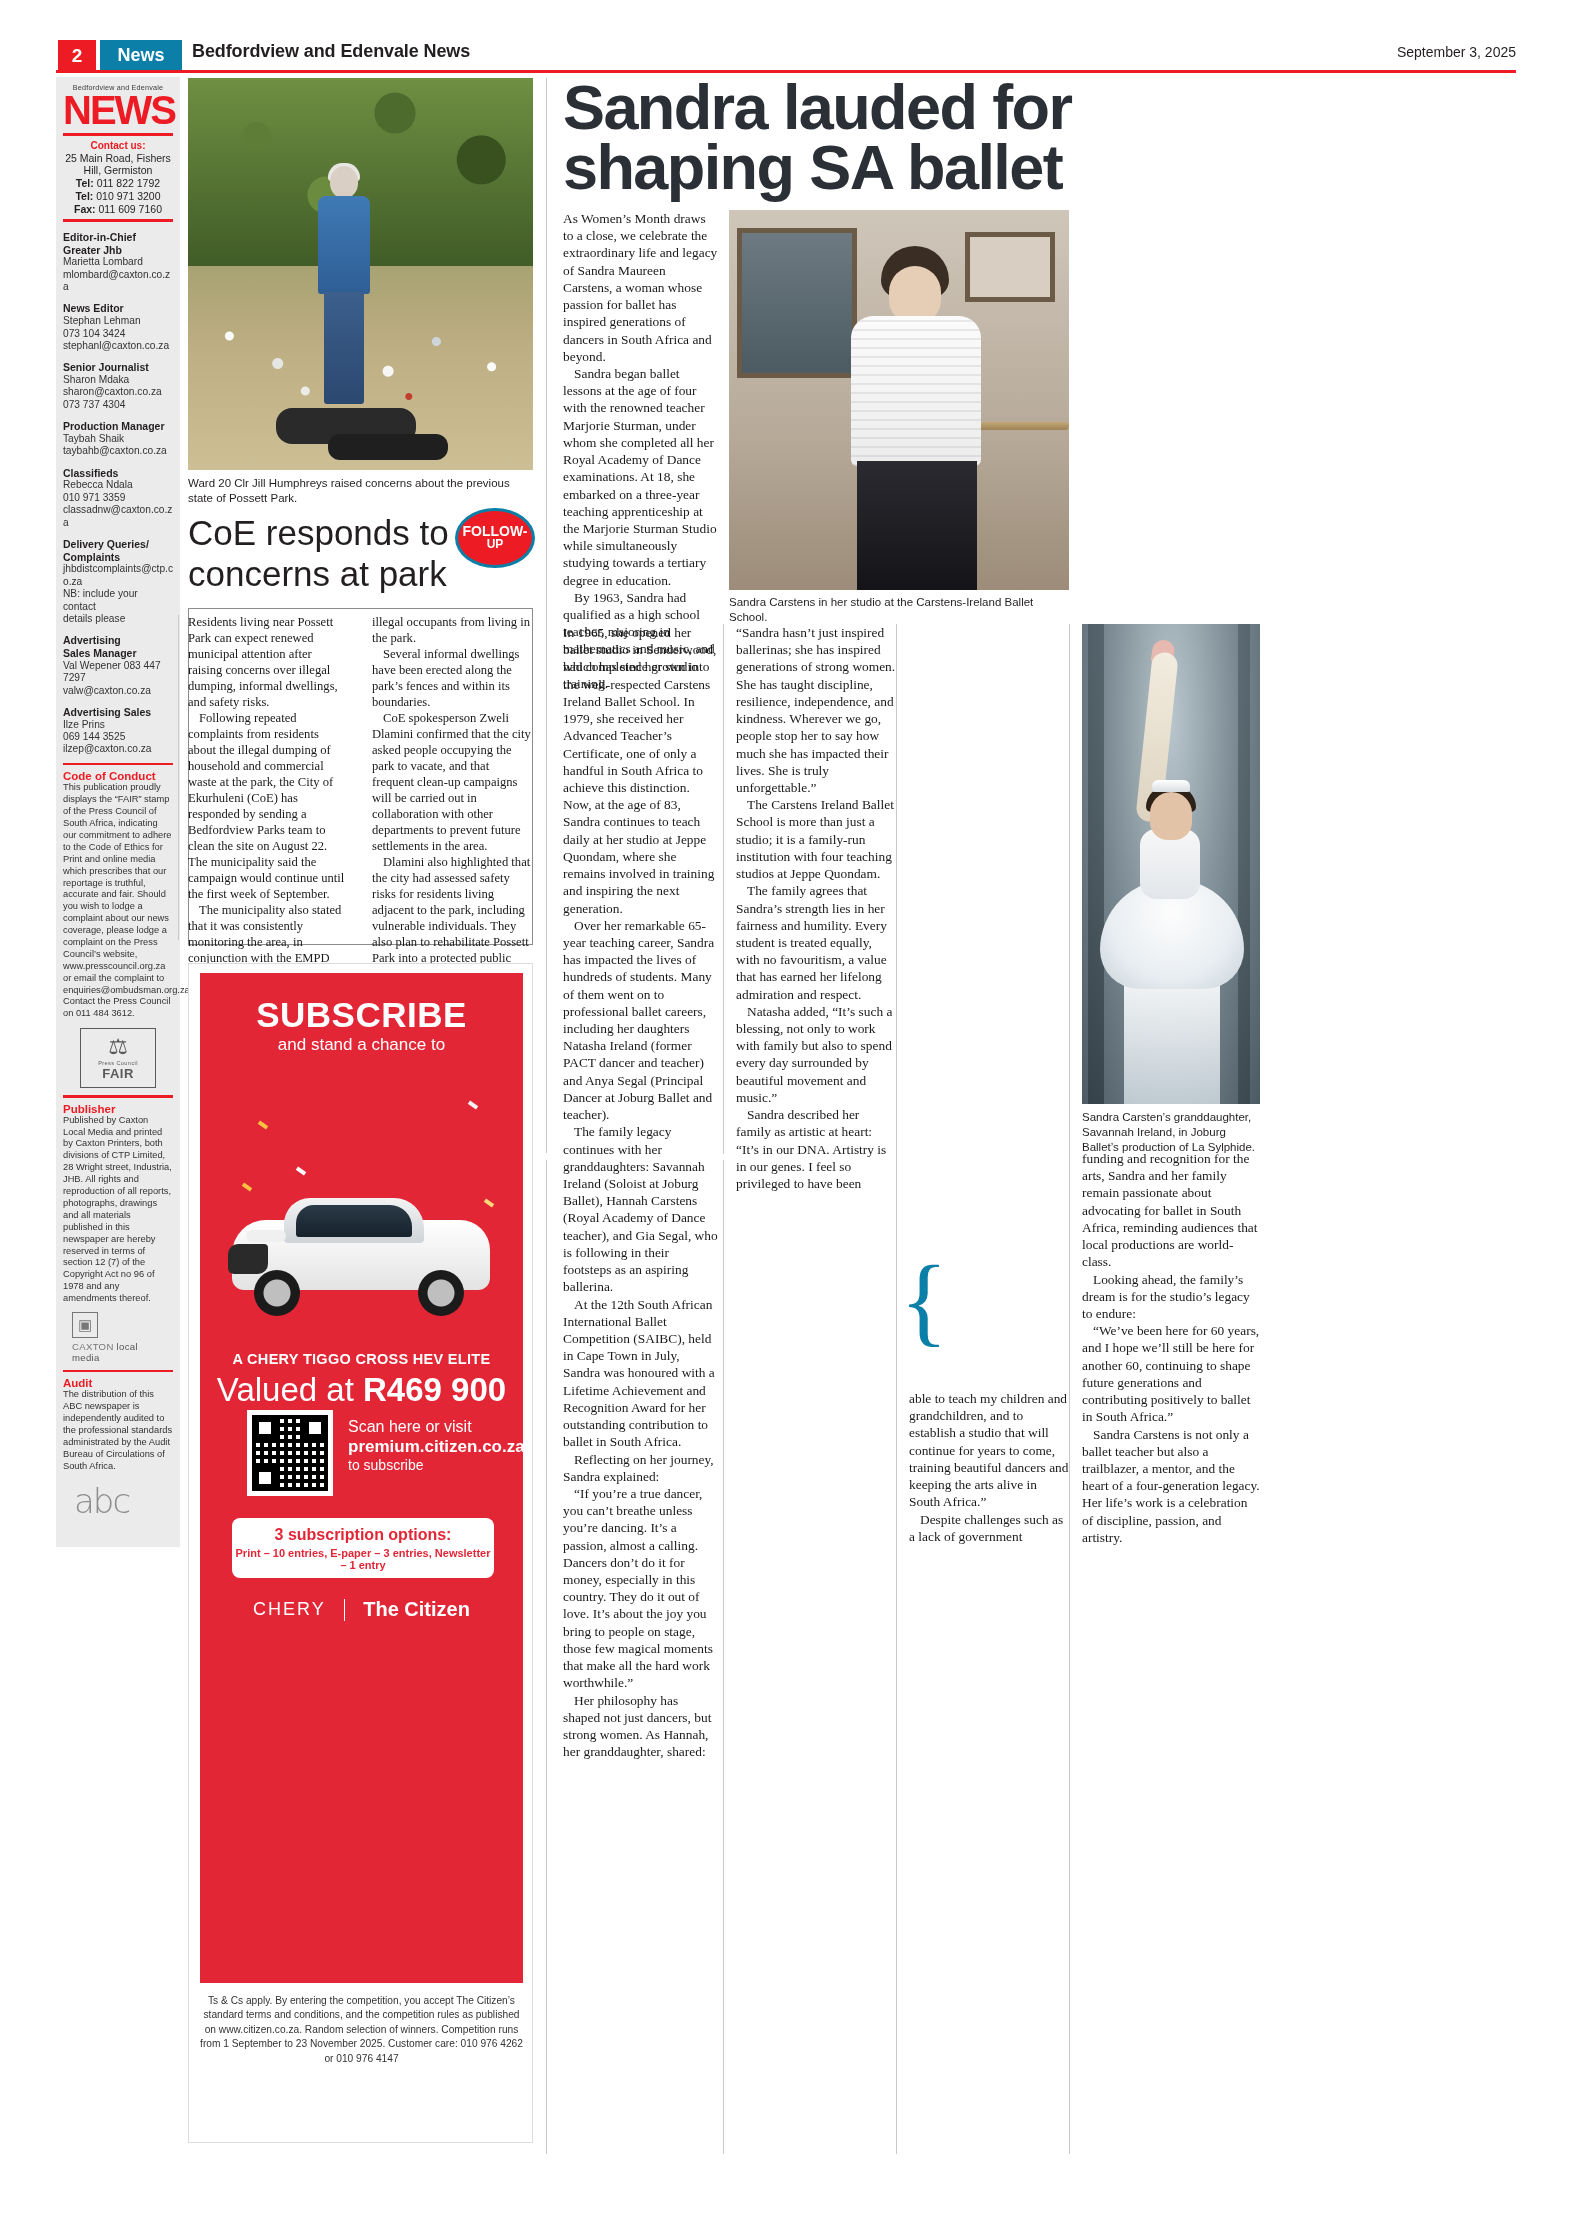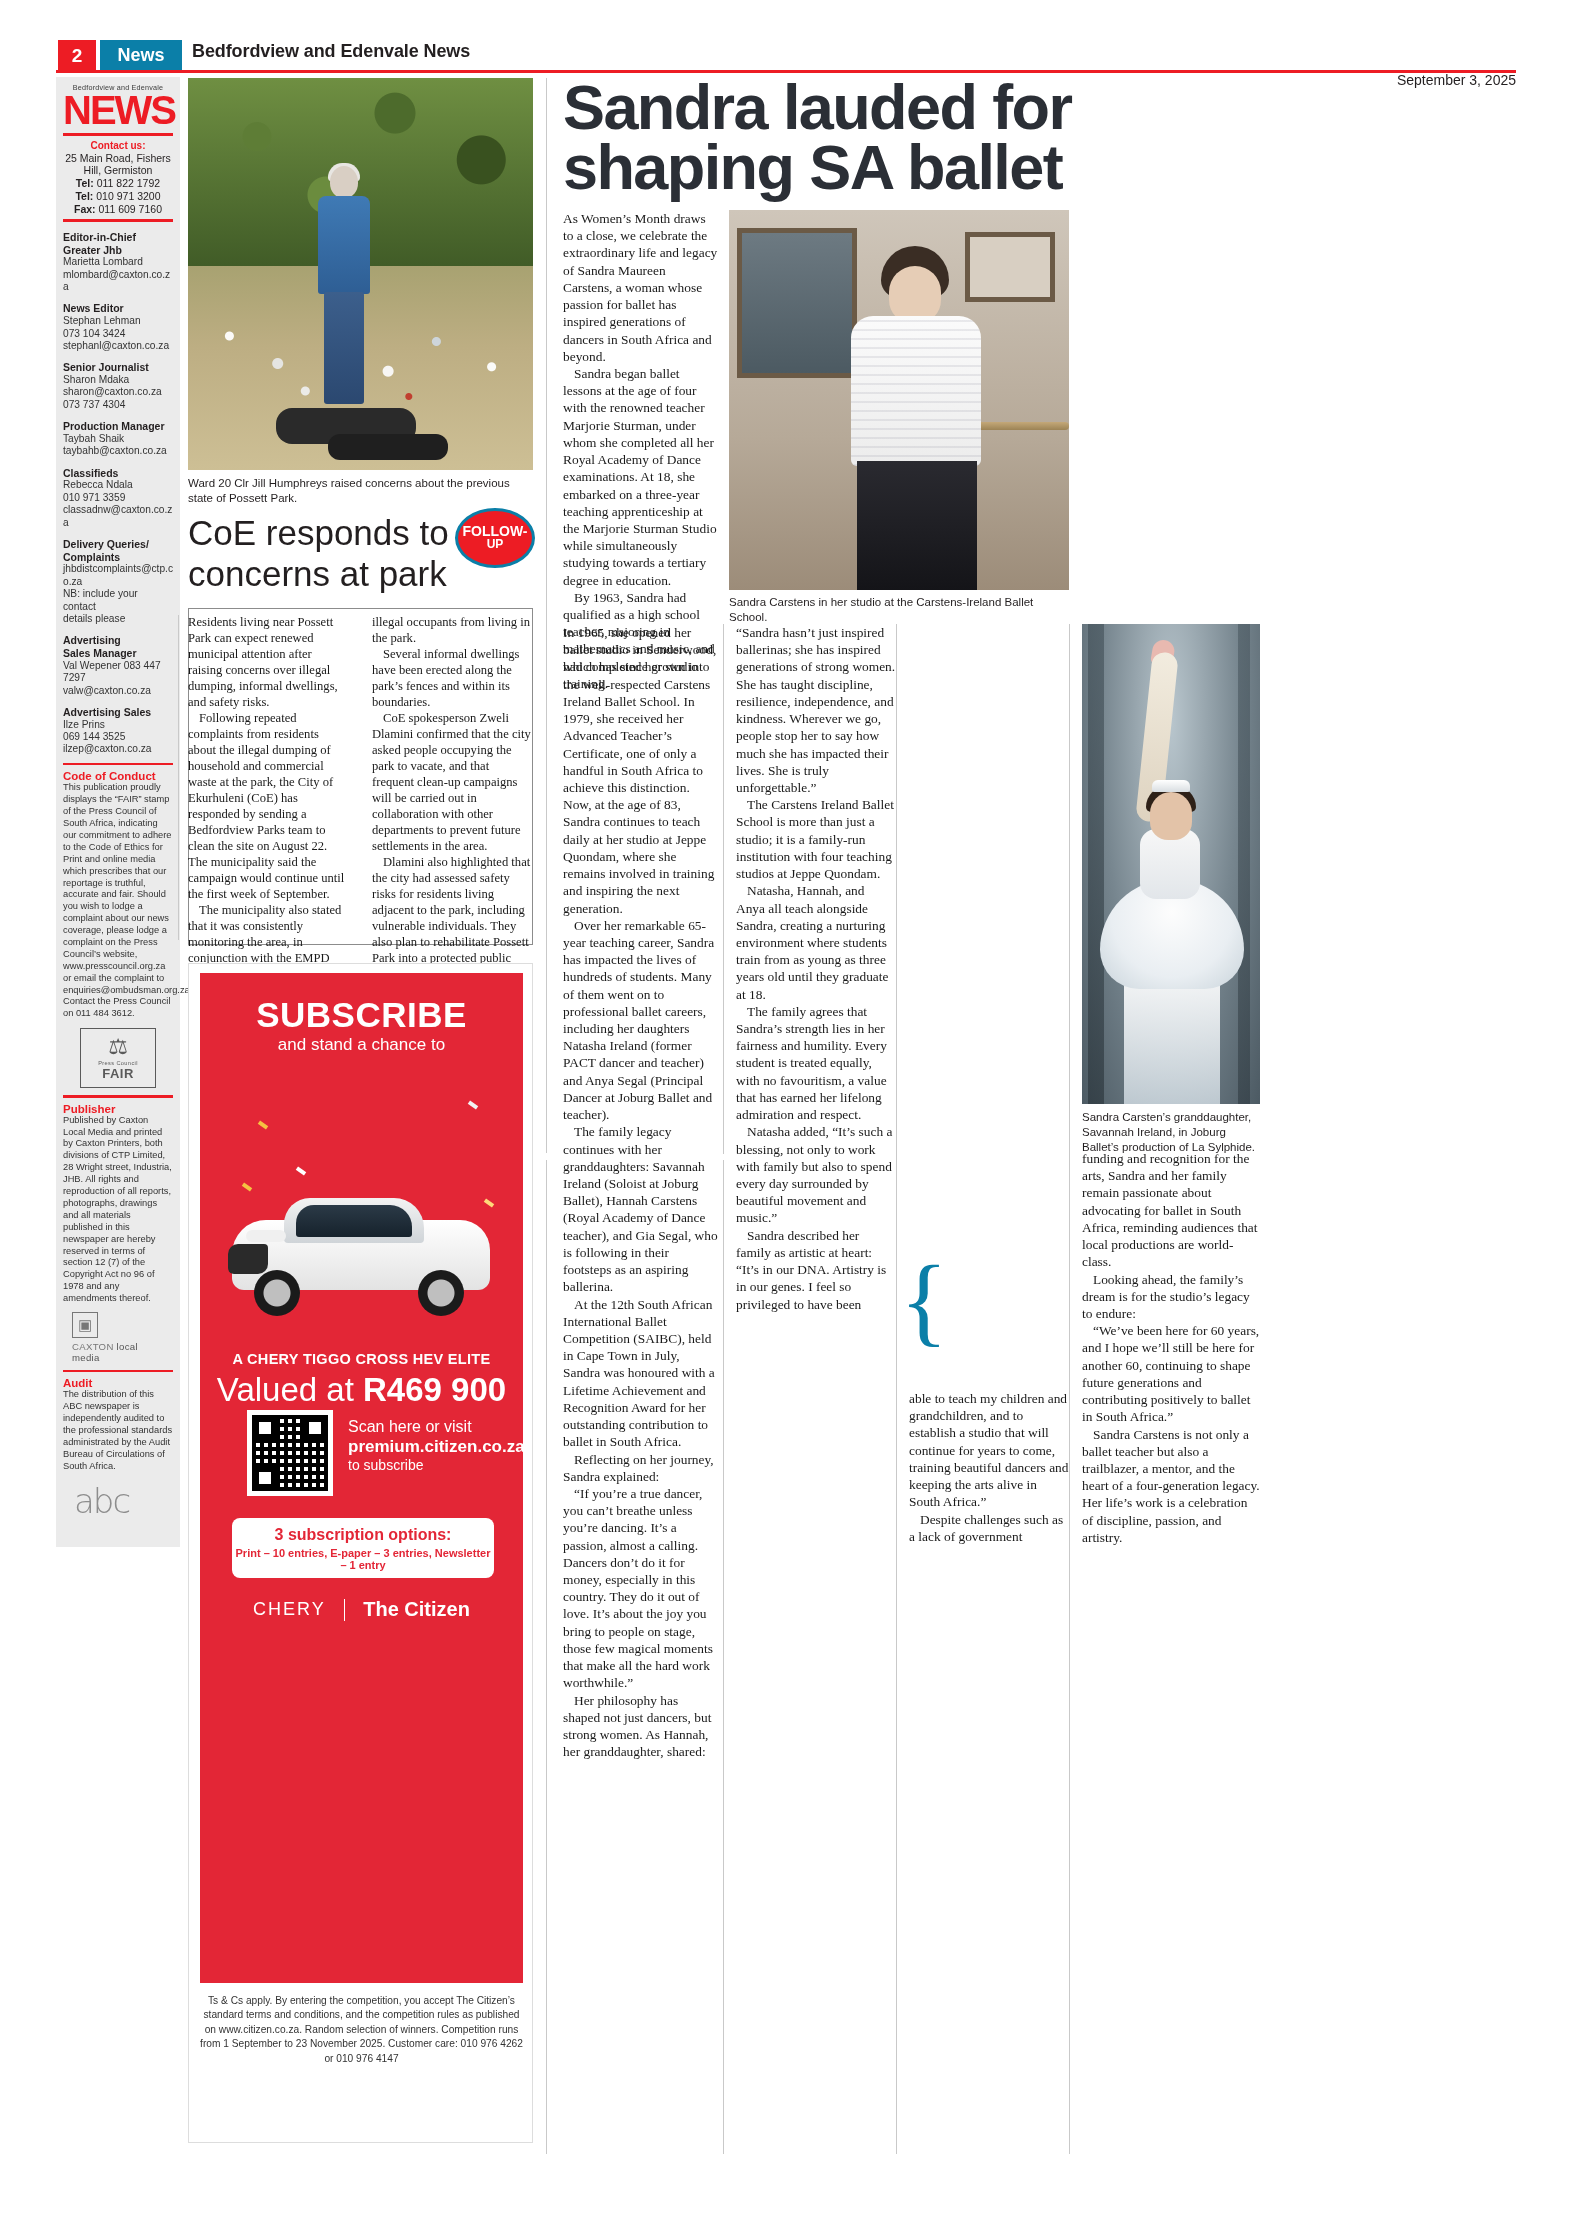--- a/index.html
+++ b/index.html
@@ -23,21 +23,21 @@
   .sectiontab {
     position:absolute; left:100px; top:40px; width:82px; height:30px;
     background:#0b7fa8; color:#fff; font-size:18px; font-weight:bold;
     display:flex; align-items:center; justify-content:center;
   }
   .topmast {
     position:absolute; left:192px; top:41px; font-size:18px; font-weight:bold;
     color:#231f20; letter-spacing:-0.1px;
   }
   .topdate {
-    position:absolute; right:56px; top:44px; font-size:14px; color:#231f20;margin-top:28px;
+    position:absolute; right:56px; top:44px; font-size:14px; color:#231f20;
   }
   .topruleRed {
     position:absolute; left:56px; top:70px; width:1460px; height:3px; background:#ed1c24;
   }
 
   
   .sidebar {
     position:absolute; left:56px; top:77px; width:124px; height:1470px;
     background:#ebebeb; padding:6px 7px 0 7px;
   }
@@ -553,21 +553,20 @@
     <p>The family legacy continues with her granddaughters: Savannah Ireland (Soloist at Joburg Ballet), Hannah Carstens (Royal Academy of Dance teacher), and Gia Segal, who is following in their footsteps as an aspiring ballerina.</p>
     <p>At the 12th South African International Ballet Competition (SAIBC), held in Cape Town in July, Sandra was honoured with a Lifetime Achievement and Recognition Award for her outstanding contribution to ballet in South Africa.</p>
     <p>Reflecting on her journey, Sandra explained:</p>
     <p>“If you’re a true dancer, you can’t breathe unless you’re dancing. It’s a passion, almost a calling. Dancers don’t do it for money, especially in this country. They do it out of love. It’s about the joy you bring to people on stage, those few magical moments that make all the hard work worthwhile.”</p>
     <p>Her philosophy has shaped not just dancers, but strong women. As Hannah, her granddaughter, shared:</p>
   </div>
 
   <div class="artcol c3">
     <p class="first">“Sandra hasn’t just inspired ballerinas; she has inspired generations of strong women. She has taught discipline, resilience, independence, and kindness. Wherever we go, people stop her to say how much she has impacted their lives. She is truly unforgettable.”</p>
     <p>The Carstens Ireland Ballet School is more than just a studio; it is a family-run institution with four teaching studios at Jeppe Quondam.</p>
-    <p>Natasha, Hannah, and Anya all teach alongside Sandra, creating a nurturing environment where students train from as young as three years old until they graduate at 18.</p>
     <p>The family agrees that Sandra’s strength lies in her fairness and humility. Every student is treated equally, with no favouritism, a value that has earned her lifelong admiration and respect.</p>
     <p>Natasha added, “It’s such a blessing, not only to work with family but also to spend every day surrounded by beautiful movement and music.”</p>
     <p>Sandra described her family as artistic at heart: “It’s in our DNA. Artistry is in our genes. I feel so privileged to have been</p>
   </div>
 
   <div class="artcol c5">
     <p class="first">able to teach my children and grandchildren, and to establish a studio that will continue for years to come, training beautiful dancers and keeping the arts alive in South Africa.”</p>
     <p>Despite challenges such as a lack of government</p>
   </div>
 

